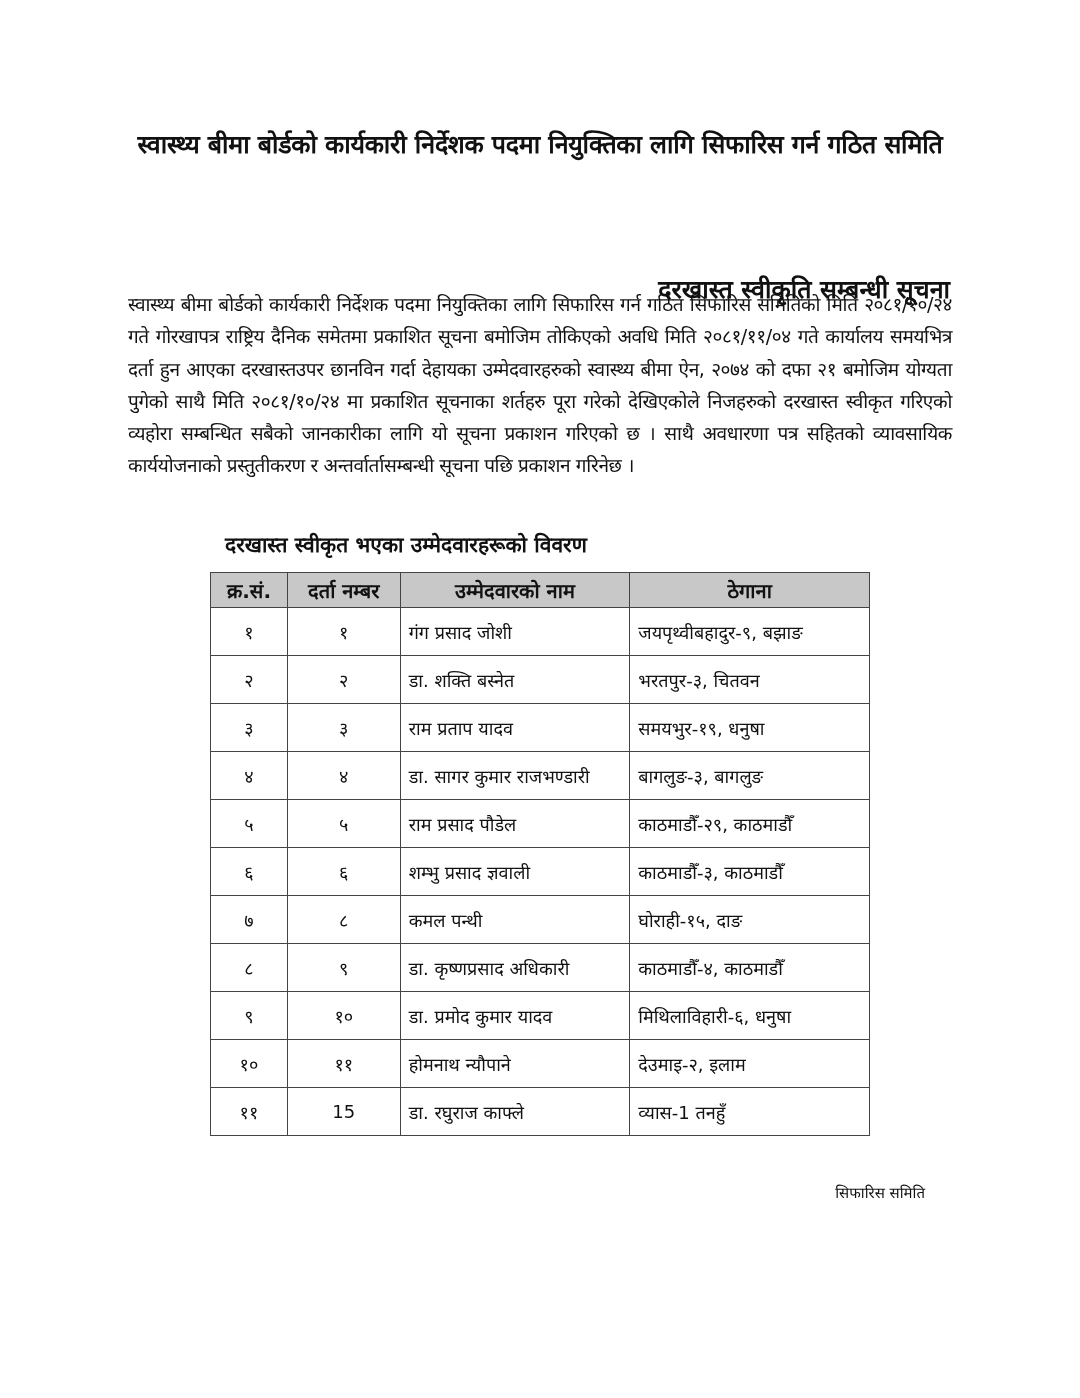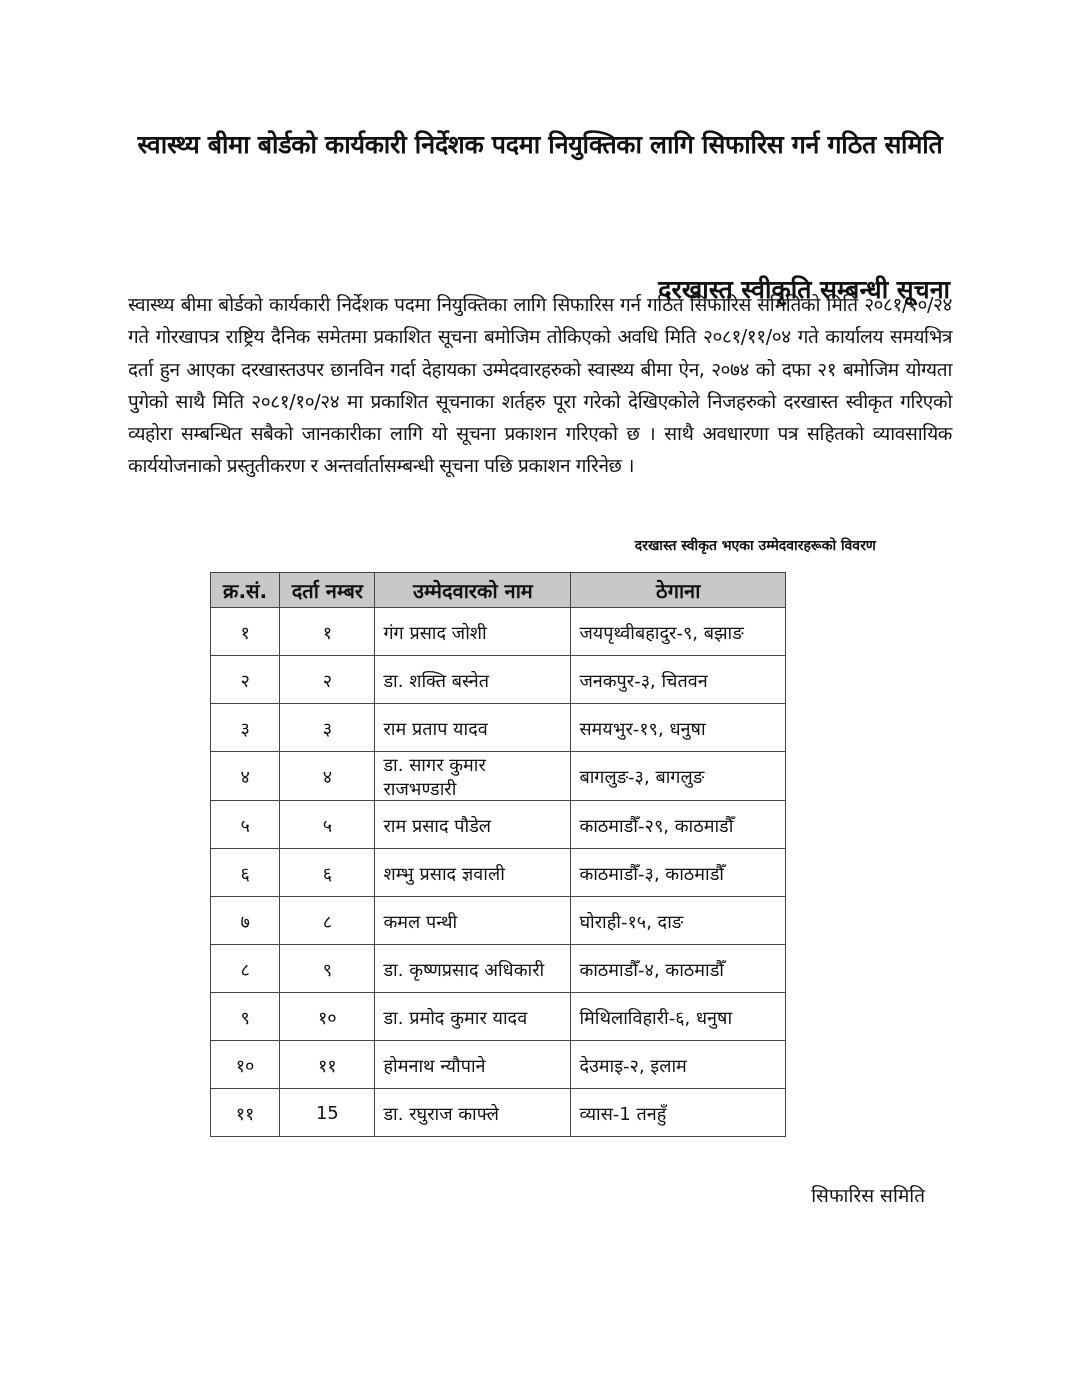--- a/index.html
+++ b/index.html
@@ -15,38 +15,38 @@
   .subtitle {
     position: absolute; left: 130px; width: 820px; top: 226px;
     text-align: right; font-weight: bold; font-size: 25px; line-height: 34px; margin-top: 47px;
   }
   .para {
     position: absolute; left: 128px; width: 824px; top: 288px;
     font-size: 19px; line-height: 32.3px; text-align: justify;
     letter-spacing: -0.4px;
   }
   .table-title {
-    position: absolute; left: 216px; width: 660px; top: 530px;
-    text-align: right; font-weight: bold; font-size: 14px; line-height: 30px;
+    position: absolute; left: 225px; width: 660px; top: 530px;
+    text-align: left; font-weight: bold; font-size: 21px; line-height: 30px;
   }
   table {
-    position: absolute; left: 210px; top: 572px; width: 576px;
+    position: absolute; left: 210px; top: 572px; width: 660px;
     border-collapse: collapse; font-size: 18px;
   }
   th, td { border: 1.5px solid #444; }
   th {
     background: #c8c8c8; height: 34px; font-weight: bold; font-size: 20px;
     text-align: center; padding: 0;
   }
   td { height: 47px; padding: 0 8px; }
   td.num { text-align: center; }
   col.c1 { width: 77px; } col.c2 { width: 113px; } col.c3 { width: 230px; } col.c4 { width: 240px; }
   .signature {
     position: absolute; left: 760px; width: 165px; top: 1182px;
-    text-align: right; font-size: 19px;
+    text-align: right; font-size: 15px;
   }
 </style>
 </head>
 <body>
 
 <div class="title">स्वास्थ्य बीमा बोर्डको कार्यकारी निर्देशक पदमा नियुक्तिका लागि सिफारिस गर्न गठित समिति</div>
 <div class="subtitle">दरखास्त स्वीकृति सम्बन्धी सूचना</div>
 <div class="para">स्वास्थ्य बीमा बोर्डको कार्यकारी निर्देशक पदमा नियुक्तिका लागि सिफारिस गर्न गठित सिफारिस समितिको मिति २०८१/१०/२४ गते गोरखापत्र राष्ट्रिय दैनिक समेतमा प्रकाशित सूचना बमोजिम तोकिएको अवधि मिति २०८१/११/०४ गते कार्यालय समयभित्र दर्ता हुन आएका दरखास्तउपर छानविन गर्दा देहायका उम्मेदवारहरुको स्वास्थ्य बीमा ऐन, २०७४ को दफा २१ बमोजिम योग्यता पुगेको साथै मिति २०८१/१०/२४ मा प्रकाशित सूचनाका शर्तहरु पूरा गरेको देखिएकोले निजहरुको दरखास्त स्वीकृत गरिएको व्यहोरा सम्बन्धित सबैको जानकारीका लागि यो सूचना प्रकाशन गरिएको छ । साथै अवधारणा पत्र सहितको व्यावसायिक कार्ययोजनाको प्रस्तुतीकरण र अन्तर्वार्तासम्बन्धी सूचना पछि प्रकाशन गरिनेछ ।</div>
 <div class="table-title">दरखास्त स्वीकृत भएका उम्मेदवारहरूको विवरण</div>
 
@@ -69,21 +69,21 @@
       <tr>
         <td class="num">१</td>
         <td class="num">१</td>
         <td>गंग प्रसाद जोशी</td>
         <td>जयपृथ्वीबहादुर-९, बझाङ</td>
       </tr>
       <tr>
         <td class="num">२</td>
         <td class="num">२</td>
         <td>डा. शक्ति बस्नेत</td>
-        <td>जनकपुर-३, चितवन</td>
+        <td>भरतपुर-३, चितवन</td>
       </tr>
       <tr>
         <td class="num">३</td>
         <td class="num">३</td>
         <td>राम प्रताप यादव</td>
         <td>समयभुर-१९, धनुषा</td>
       </tr>
       <tr>
         <td class="num">४</td>
         <td class="num">४</td>

